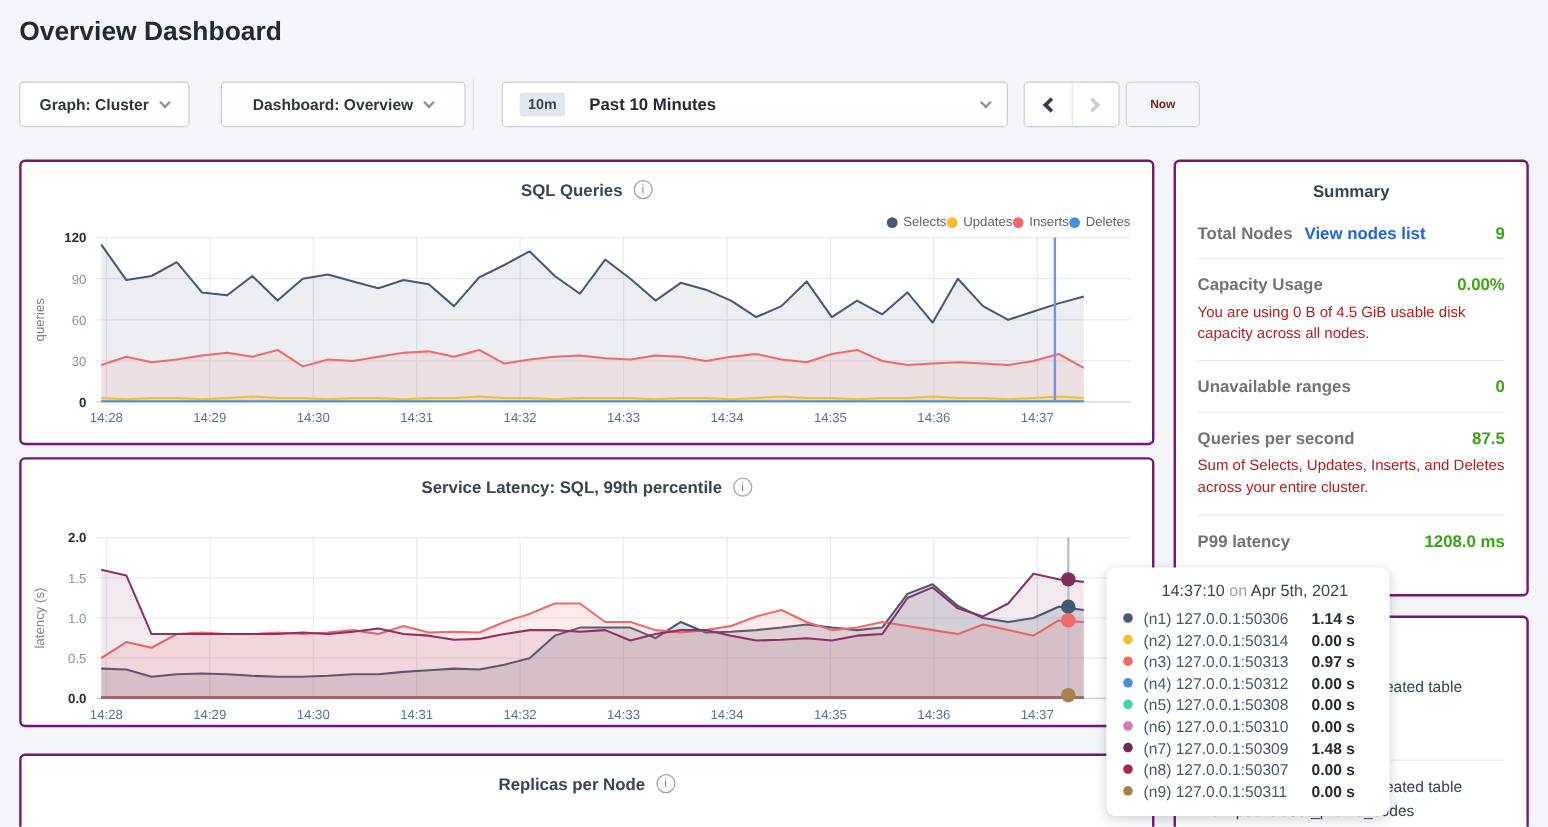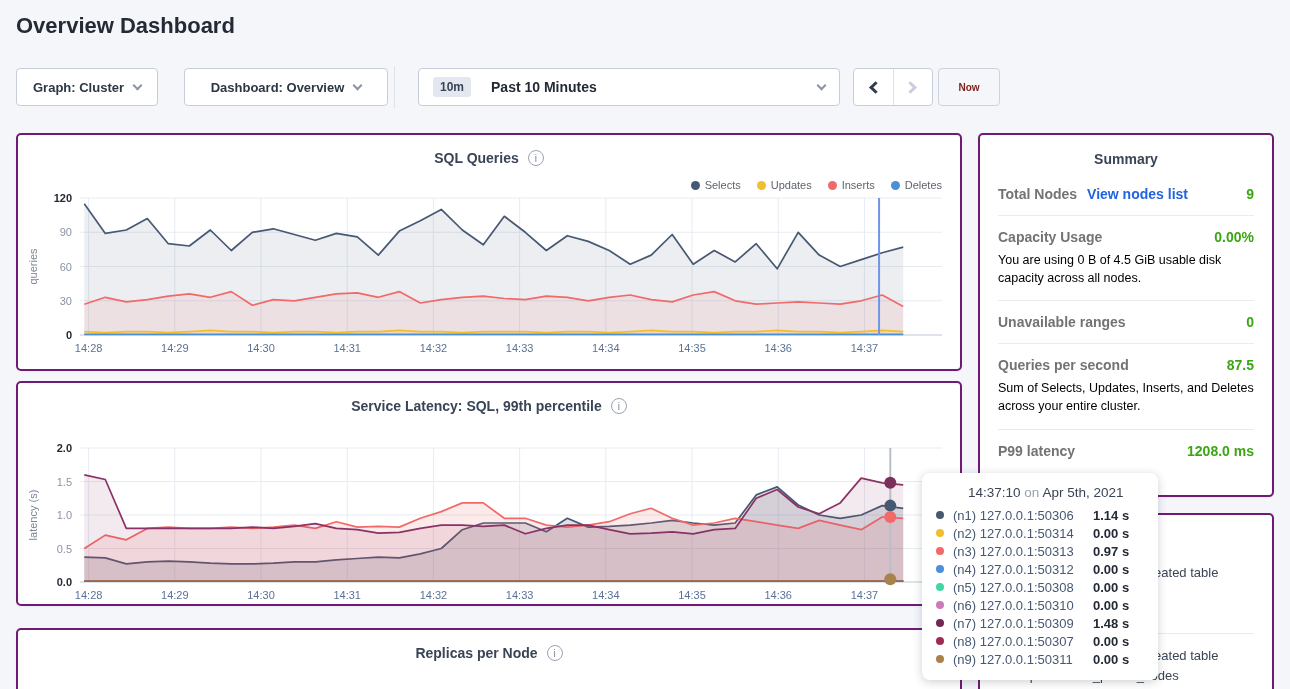--- a/index.html
+++ b/index.html
@@ -40,37 +40,37 @@
   #card-latency  { left:16px;  top:381px; width:946px; height:225px; }
   #card-replicas { left:16px;  top:628px; width:946px; height:80px; }
   #card-summary  { left:978px; top:133px; width:296px; height:364px; }
   #card-events   { left:978px; top:513px; width:296px; height:195px; }
 
   .chart-title { display:flex; justify-content:center; align-items:center; margin-top:15px;
                  font-size:14px; font-weight:700; color:#394455; }
   .info-icon { width:16px; height:16px; border:1px solid #9aa2b2; border-radius:50%; margin-left:9px;
                display:inline-flex; align-items:center; justify-content:center;
                font-size:10px; font-weight:400; color:#7d8798; cursor:pointer; }
-  .legend { position:absolute; right:18px; top:44px; display:flex; gap:16px; align-items:center; }
+  .legend { position:absolute; right:18px; top:44px; display:flex; align-items:center; }
   .legend-item { display:flex; align-items:center; gap:5px; cursor:pointer; }
   .legend-dot { width:9px; height:9px; border-radius:50%; }
   .legend-label { font-size:11px; color:#5e646d; }
   .plot-wrap { position:absolute; left:0; top:56px; width:946px; height:172px; }
   svg { font-family:"Liberation Sans", sans-serif; display:block; }
 
   
   .panel-title { text-align:center; margin-top:16px; font-size:14px; font-weight:700; color:#394455; }
   .sum-rows { padding:6px 18px 0 18px; }
   .sum-row { padding:13px 0; }
   .sum-row + .sum-row { border-top:1px solid #e8ecf1; }
   .sum-head { display:flex; align-items:baseline; }
   .sum-label { font-size:14px; font-weight:700; color:#737373; }
   .sum-link { font-size:14px; font-weight:700; color:#2263e0; margin-left:10px; cursor:pointer; text-decoration:none; }
   .sum-value { margin-left:auto; font-size:14px; font-weight:700; color:#3ba613; }
-  .sum-desc { margin-top:6px; font-size:12.5px; color:#000000; line-height:1.45; }
+  .sum-desc { margin-top:6px; font-size:12.5px; color:#b91c1c; line-height:1.45; }
 
   
   .event-items { padding:4px 18px 0 18px; }
   .event-item { padding:12px 0 30px 0; cursor:pointer; }
   .event-item + .event-item { border-top:1px solid #e8ecf1; padding-bottom:12px; }
   .event-line { font-size:13px; color:#394455; line-height:1.55; white-space:nowrap; }
 
   
   #crosshair-tooltip { position:absolute; left:922px; top:473px; width:236px; z-index:50;
         background:#fff; border-radius:8px; box-shadow:0 2px 10px rgba(30,40,60,0.22); padding:12px 14px 12px 14px; }

